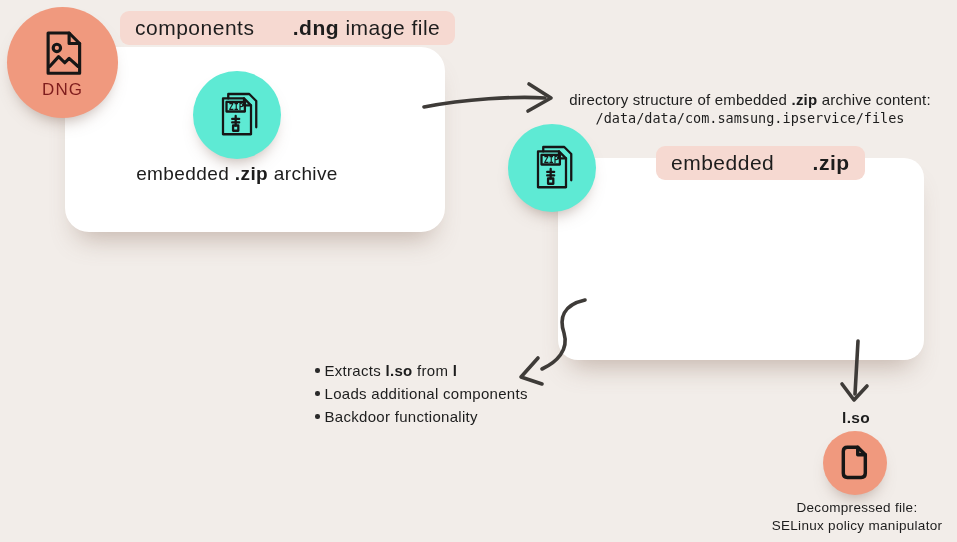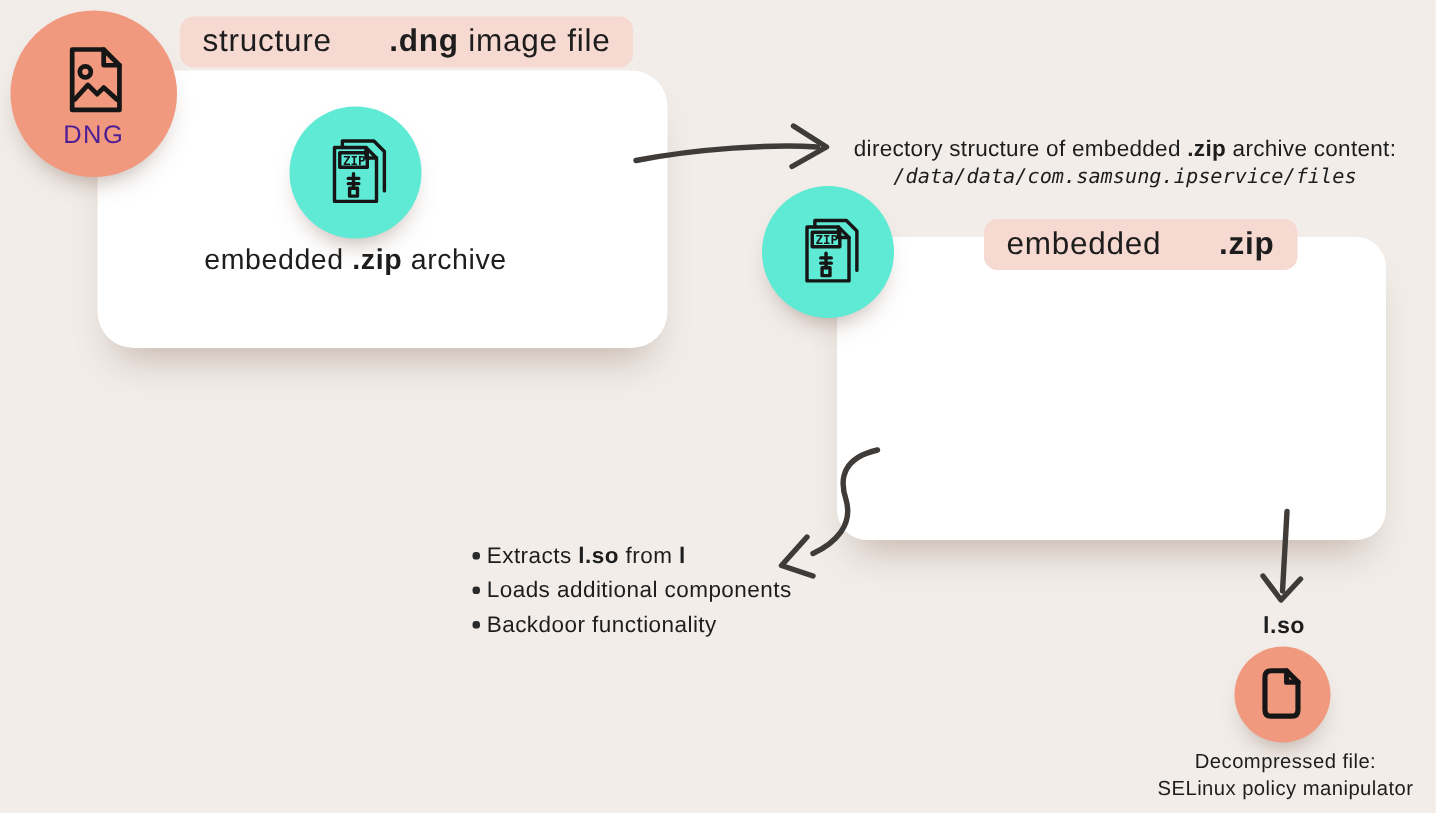--- a/index.html
+++ b/index.html
@@ -18,21 +18,21 @@
   .pill1 { left:120px; top:11px; }
   .pill2 { left:656px; top:146px; }
 
   .circle { position:absolute; border-radius:50%; display:flex; align-items:center;
             justify-content:center; box-shadow:0 10px 16px -8px rgba(120,90,75,0.5); }
   .c-salmon { background:#f0997e; }
   .c-cream  { background:#5eead4; }
   .c-pink   { background:#f7ccbe; }
 
   .dng-circle { left:7px; top:7px; width:111px; height:111px; flex-direction:column; z-index:3; }
-  .dng-circle .badge { font-size:17px; letter-spacing:1px; color:#4c1d95; margin-top:-2px; }
+  .dng-circle .badge { font-size:17px; letter-spacing:1px; color:#7f1d1d; margin-top:-2px; }
 
   .zip1 { left:193px; top:71px; width:88px; height:88px; z-index:3; }
   .zip2 { left:508px; top:124px; width:88px; height:88px; z-index:3; }
   .bug-circle { left:618px; top:244px; width:62px; height:62px; }
   .l-circle   { left:819px; top:243px; width:62px; height:62px; }
   .lso-circle { left:823px; top:431px; width:64px; height:64px; }
 
   .caption { position:absolute; text-align:center; font-size:13.5px; letter-spacing:0.3px; }
   .card1-caption { left:97px; top:163px; width:280px; font-size:19px; letter-spacing:0.4px; }
   .card1-caption b, .rich b { font-weight:700; }
@@ -41,41 +41,41 @@
   .name-bso { left:588px; top:219px; width:120px; }
   .name-l   { left:787px; top:219px; width:120px; }
   .name-lso { left:796px; top:409px; width:120px; }
   .cap-loader { left:565px; top:321px; width:170px; }
   .cap-xz     { left:752px; top:321px; width:170px; }
   .cap-lso    { left:752px; top:499px; width:210px; line-height:1.32; }
 
   .dir-note { position:absolute; left:543px; top:91px; width:414px; text-align:center; z-index:4; }
   .dir-note .l1 { font-size:15px; letter-spacing:0.2px; }
   .dir-note .l1 b { font-weight:700; }
-  .dir-note .l2 { font-family:"DejaVu Sans Mono", monospace; font-size:13.5px; margin-top:2px; letter-spacing:0;font-style:italic; }
+  .dir-note .l2 { font-family:"DejaVu Sans Mono", monospace; font-size:13.5px; margin-top:2px; letter-spacing:0; }
 
   .bullets { position:absolute; left:315px; top:359px; width:280px; list-style:none; }
   .bullets li { display:flex; gap:5px; font-size:15px; line-height:23px; letter-spacing:0.3px; }
   .bullets .dot { width:4.5px; height:4.5px; border-radius:50%; background:#2a2a2a; margin-top:9px; flex:0 0 auto; }
 
   .arrows { position:absolute; left:0; top:0; z-index:6; pointer-events:none; }
   .arrows path { stroke:#3e3b38; stroke-width:3.6; fill:none; stroke-linecap:round; stroke-linejoin:round; }
 
   .icon-svg { display:block; }
   .icon-svg * { stroke:#161616; fill:none; stroke-linecap:round; stroke-linejoin:round; }
   .icon-svg text { fill:#161616; stroke:none; font-family:"DejaVu Sans Mono", monospace; font-weight:bold; }
 </style>
 </head>
 <body>
 
 <div class="stage">
 
   <div class="card card1"></div>
 
-  <div class="pill pill1 rich"><span>structure </span><b>.dng</b><span> image file</span></div>
+  <div class="pill pill1 rich"><span>components </span><b>.dng</b><span> image file</span></div>
 
   <div class="circle c-salmon dng-circle">
     <svg class="icon-svg" width="56" height="56" viewBox="0 0 64 64">
       <path stroke-width="3.6" d="M15 8 H39 L51 20 V54 H15 Z"></path>
       <path stroke-width="3.6" d="M39 8 V20 H51"></path>
       <circle stroke-width="3.6" cx="25" cy="25" r="4.2"></circle>
       <path stroke-width="3.6" d="M17 46 L27 35 L34 42 L39 37 L49 46"></path>
     </svg>
     <div class="badge">DNG</div>
   </div>

